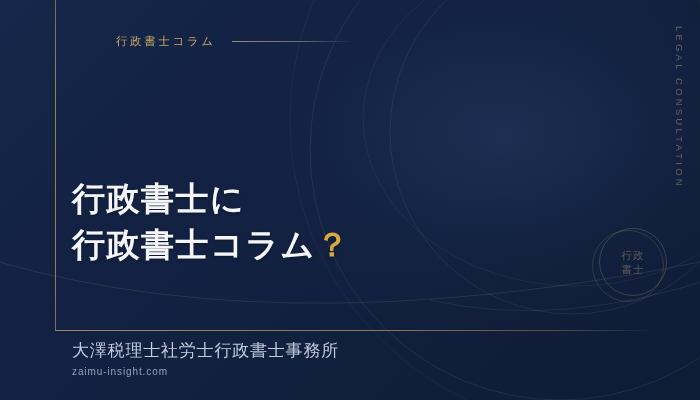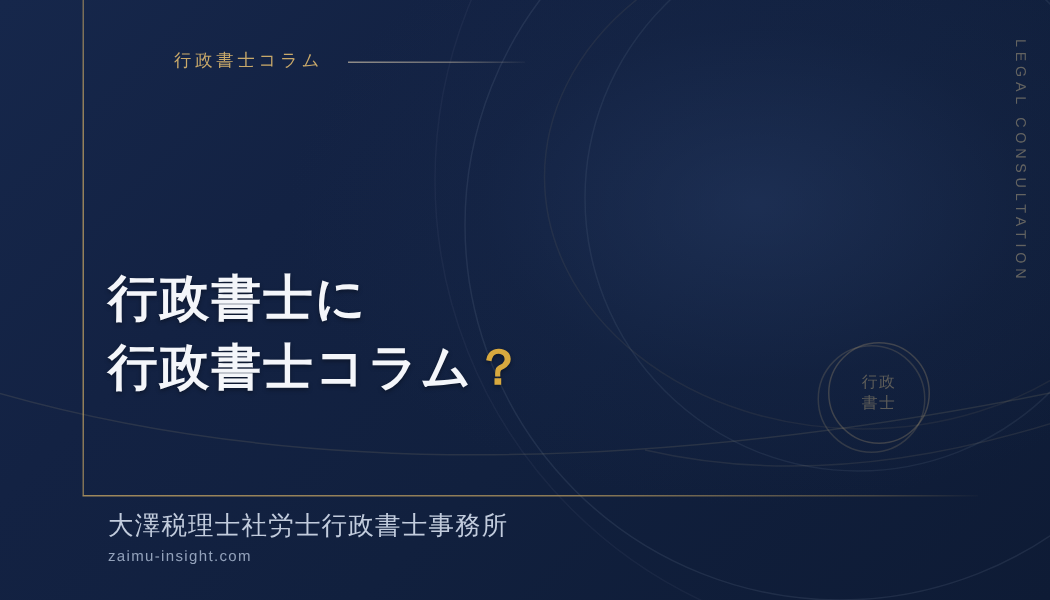--- a/index.html
+++ b/index.html
@@ -167,21 +167,21 @@
     color: rgba(150,140,118,0.62);
     writing-mode: vertical-rl;
     text-orientation: mixed;
     white-space: nowrap;
     line-height: 1;
   }
 
   
   .seal {
     position: absolute;
-    left: 552px;
+    left: 599px;
     top: 228px;
     width: 68px;
     height: 68px;
   }
   .seal-ring {
     position: absolute;
     inset: 0;
     border-radius: 50%;
     border: 1px solid rgba(168,150,112,0.30);
   }

